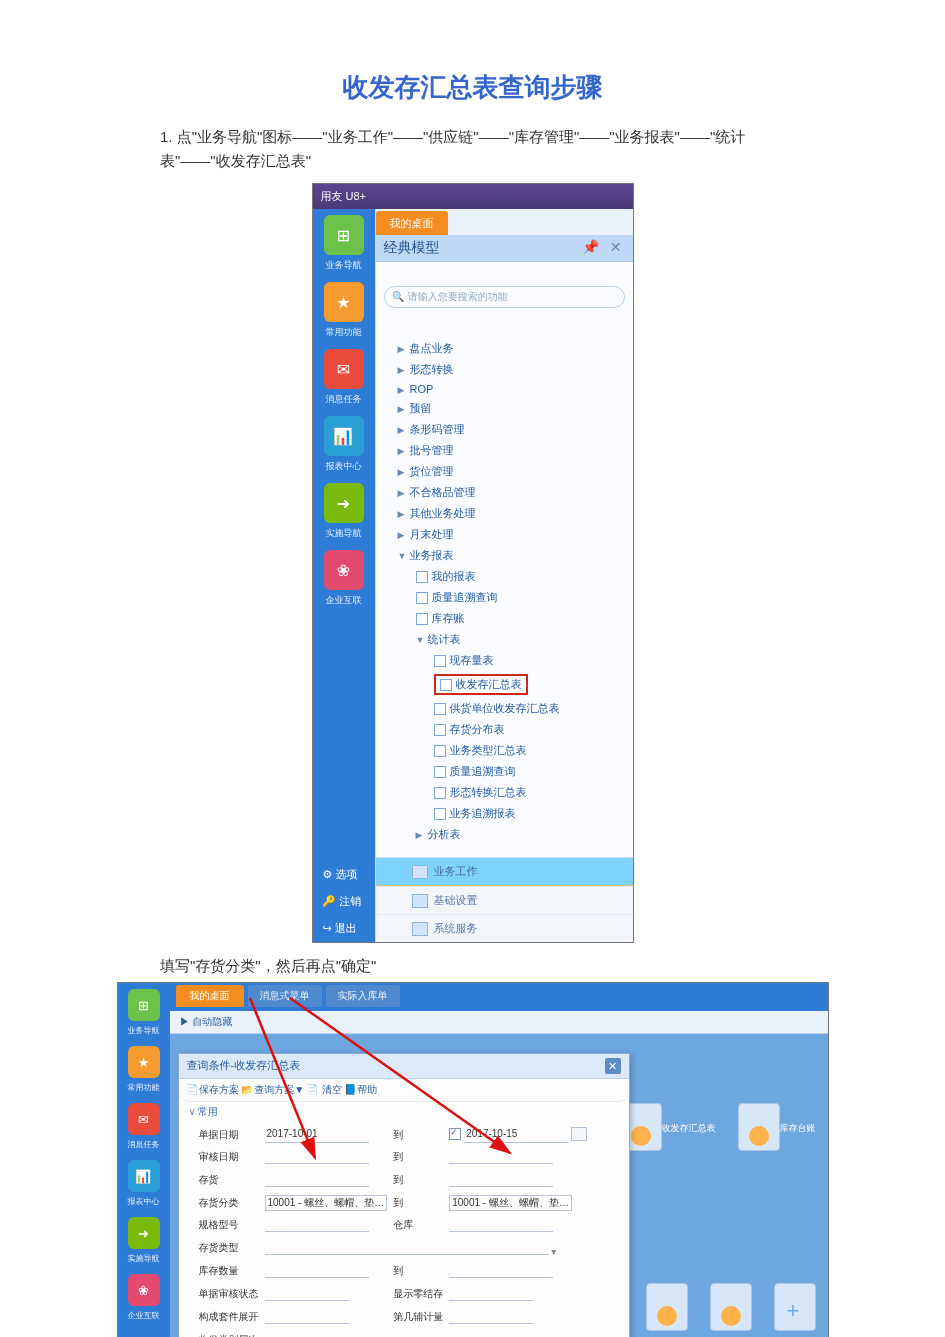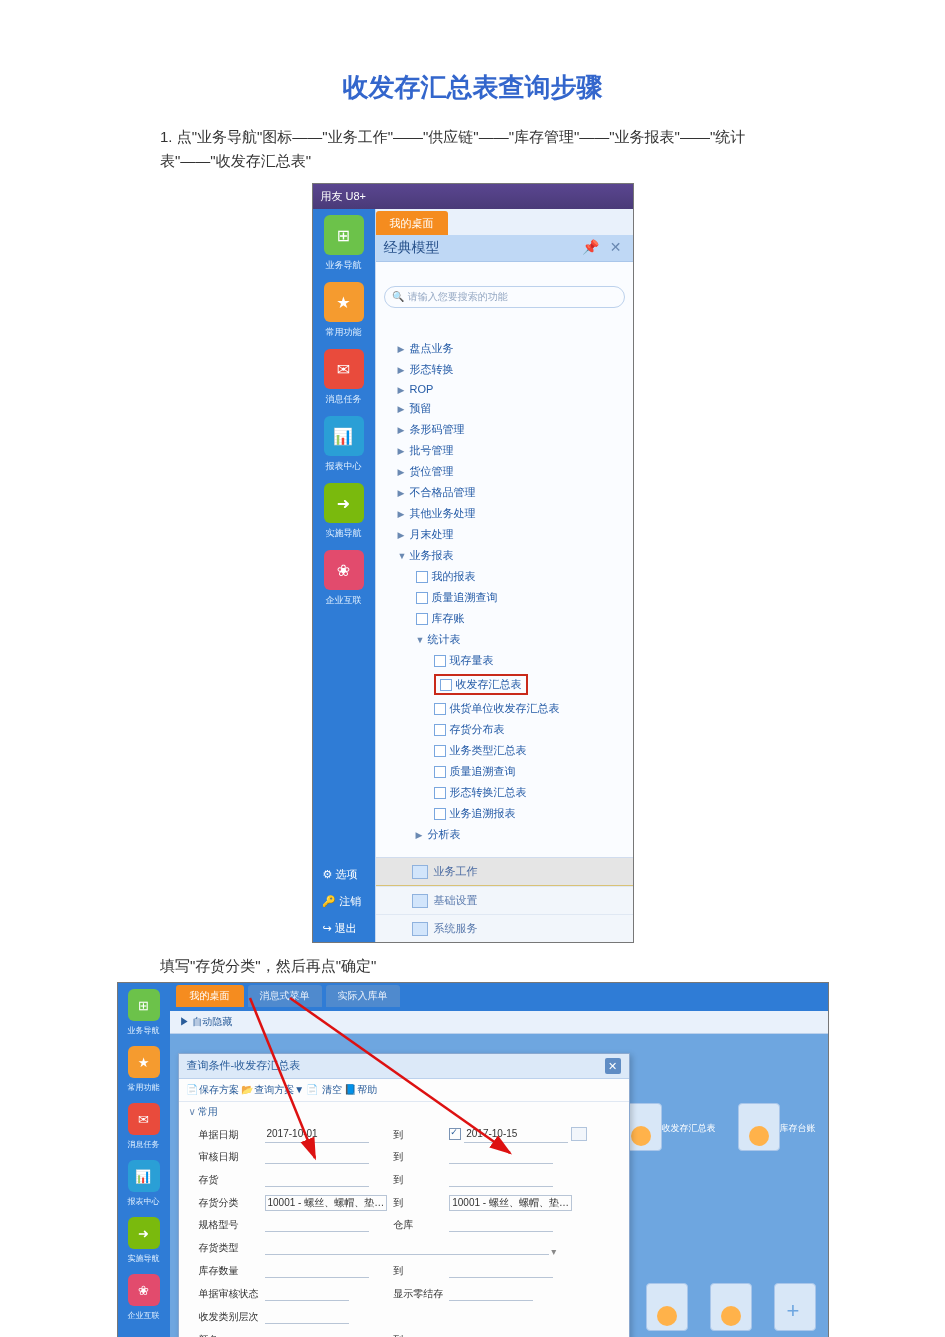--- a/index.html
+++ b/index.html
@@ -93,21 +93,21 @@
   .tree-item .arrow{color:#6a89b2;margin-right:4px;font-size:9px;display:inline-block;width:8px;}
   .tree-sub {padding-left:18px;}
   .tree-doc::before{content:"";display:inline-block;width:10px;height:10px;border:1px solid #7aa7df;background:#fff;margin-right:4px;vertical-align:middle;}
   .tree-highlight {
     display:inline-block;border:2px solid #c92a1a;padding:1px 4px;
   }
   .bottom-cats {
     border-top:1px solid #d0dcee;background:#f2f6fb;
   }
   .bottom-cats .cat-active{
-    background:#e5e5e5;padding:6px 36px;font-size:11px;color:#4a6aa1;
+    background:#7dd3fc;padding:6px 36px;font-size:11px;color:#4a6aa1;
     border-bottom:1px solid #d9c276;
   }
   .bottom-cats .cat-row{
     padding:6px 36px;font-size:11px;color:#5a7aad;border-top:1px solid #e0e8f3;
   }
   .cat-icon{display:inline-block;width:14px;height:12px;margin-right:6px;vertical-align:middle;border:1px solid #8fb2de;background:#d2e5fb;}
 
   
   .sshot2 {
     width:710px;margin:6px auto 0 auto;border:1px solid #777;position:relative;
@@ -126,21 +126,21 @@
   .desk-item{display:flex;flex-direction:row;align-items:center;color:#fff;font-size:9px;}
   .desk-icon{width:40px;height:46px;border-radius:4px;background:#d8e7f7;border:1px solid #a9c6ea;margin-bottom:3px;position:relative;}
   .desk-icon::after{content:"";position:absolute;bottom:4px;left:10px;width:20px;height:20px;border-radius:50%;background:#ffb24a;}
   .desk-plus::after{content:"+";color:#6ea6e0;font-size:22px;background:none;border-radius:0;left:12px;bottom:6px;height:auto;width:auto;}
   .dialog {
     position:absolute;left:8px;top:70px;width:450px;background:#fdfdfd;
     border:1px solid #8aa8cf;box-shadow:2px 2px 6px rgba(0,0,0,0.2);
   }
   .dlg-title{background:#dce9f8;color:#2a5d9a;font-size:11px;padding:4px 8px;display:flex;justify-content:space-between;border-bottom:1px solid #bcd1ec;}
   .dlg-close{background:#5f8cc4;color:#fff;width:16px;height:16px;display:flex;align-items:center;justify-content:center;font-size:11px;border-radius:2px;}
-  .dlg-toolbar{padding:4px 8px;font-size:10px;color:#2a5d9a;border-bottom:1px solid #e0e8f3;}
+  .dlg-toolbar{padding:4px 8px;font-size:10px;color:#2a5d9a;border-bottom:1px solid #e0e8f3;border-radius:10px;}
   .dlg-section{color:#2a5d9a;font-size:10px;padding:3px 10px;}
   .dlg-section .chev{color:#6a89b2;margin-right:2px;}
   .dlg-form{padding:2px 10px 8px 20px;font-size:10px;color:#333;}
   .dlg-form table{border-collapse:collapse;}
   .dlg-form td{padding:3px 6px 3px 0;vertical-align:middle;}
   .fld{border:none;border-bottom:1px solid #b8c5d6;min-width:100px;display:inline-block;height:14px;font-size:10px;padding:0 2px;color:#333;}
   .fld.sm{min-width:80px;}
   .chk{display:inline-block;width:10px;height:10px;border:1px solid #7a93b4;vertical-align:middle;margin-right:3px;position:relative;}
   .chk::after{content:"✓";color:#2a5d9a;font-size:9px;position:absolute;left:0;top:-2px;}
   .cal-icon{display:inline-block;width:14px;height:12px;background:#f2f6fb;border:1px solid #b1c4dc;vertical-align:middle;margin-left:3px;}
@@ -326,20 +326,26 @@
                 <td>到</td>
                 <td><span class="fld"></span></td>
               </tr>
               <tr>
                 <td>单据审核状态</td>
                 <td><span class="fld sm"></span></td>
                 <td>显示零结存</td>
                 <td><span class="fld sm"></span></td>
               </tr>
               <tr>
+                <td>构成套件展开</td>
+                <td><span class="fld sm"></span></td>
+                <td>第几辅计量</td>
+                <td><span class="fld sm"></span></td>
+              </tr>
+              <tr>
                 <td>收发类别层次</td>
                 <td colspan="3"><span class="fld sm"></span></td>
               </tr>
               <tr>
                 <td>颜色</td>
                 <td><span class="fld"></span></td>
                 <td>到</td>
                 <td><span class="fld"></span></td>
               </tr>
               <tr>

